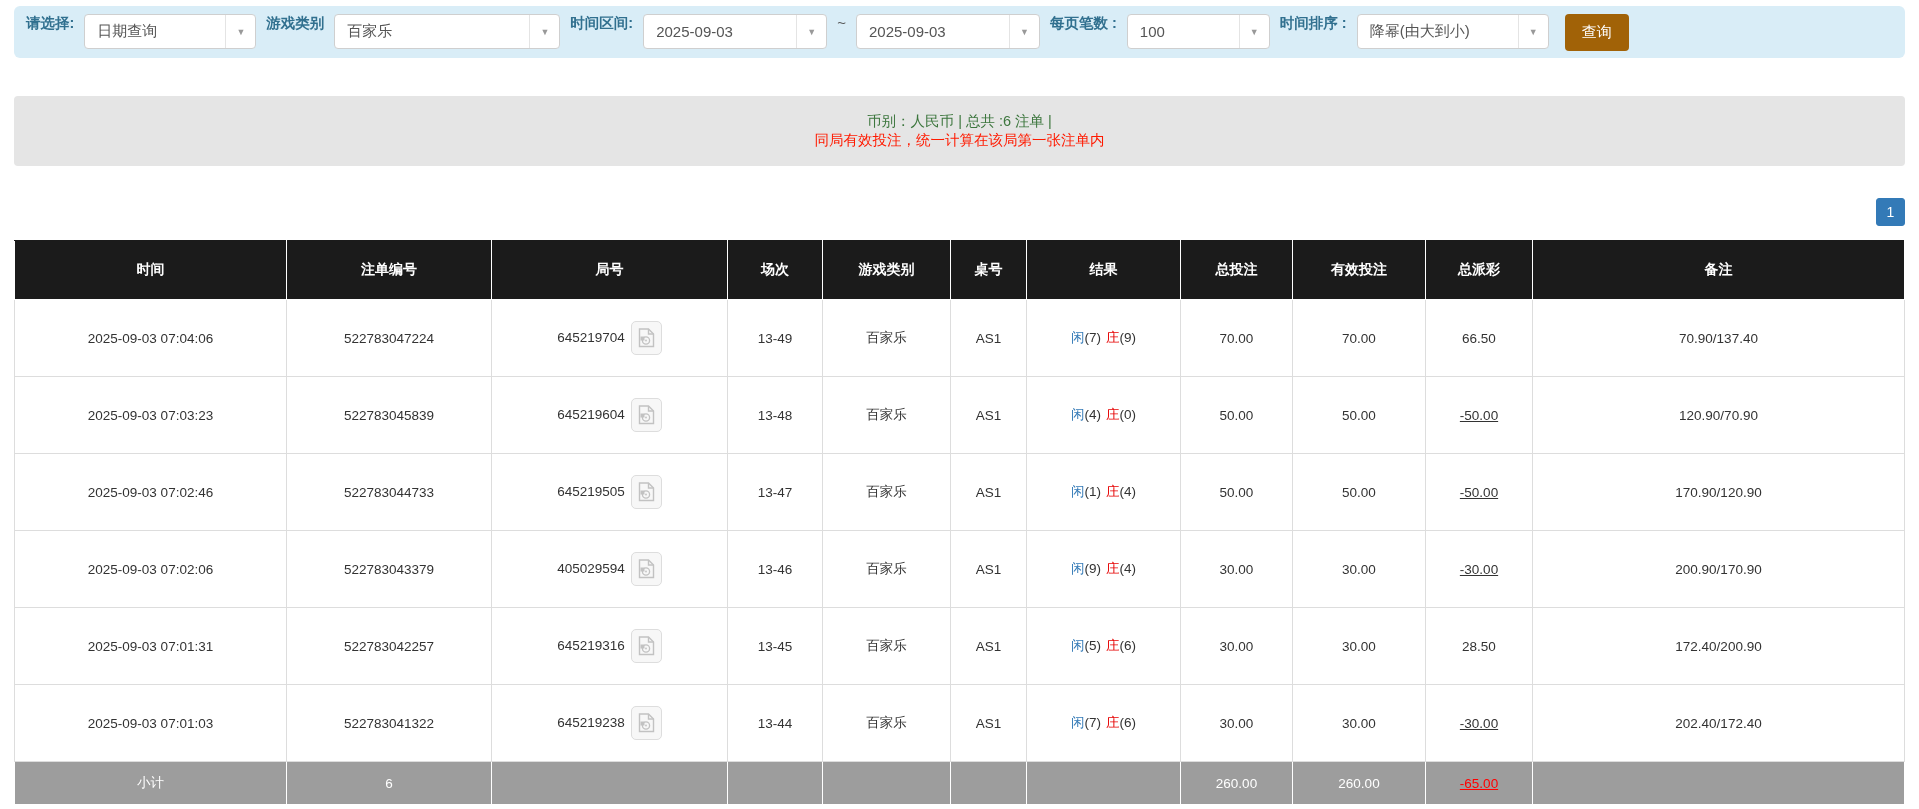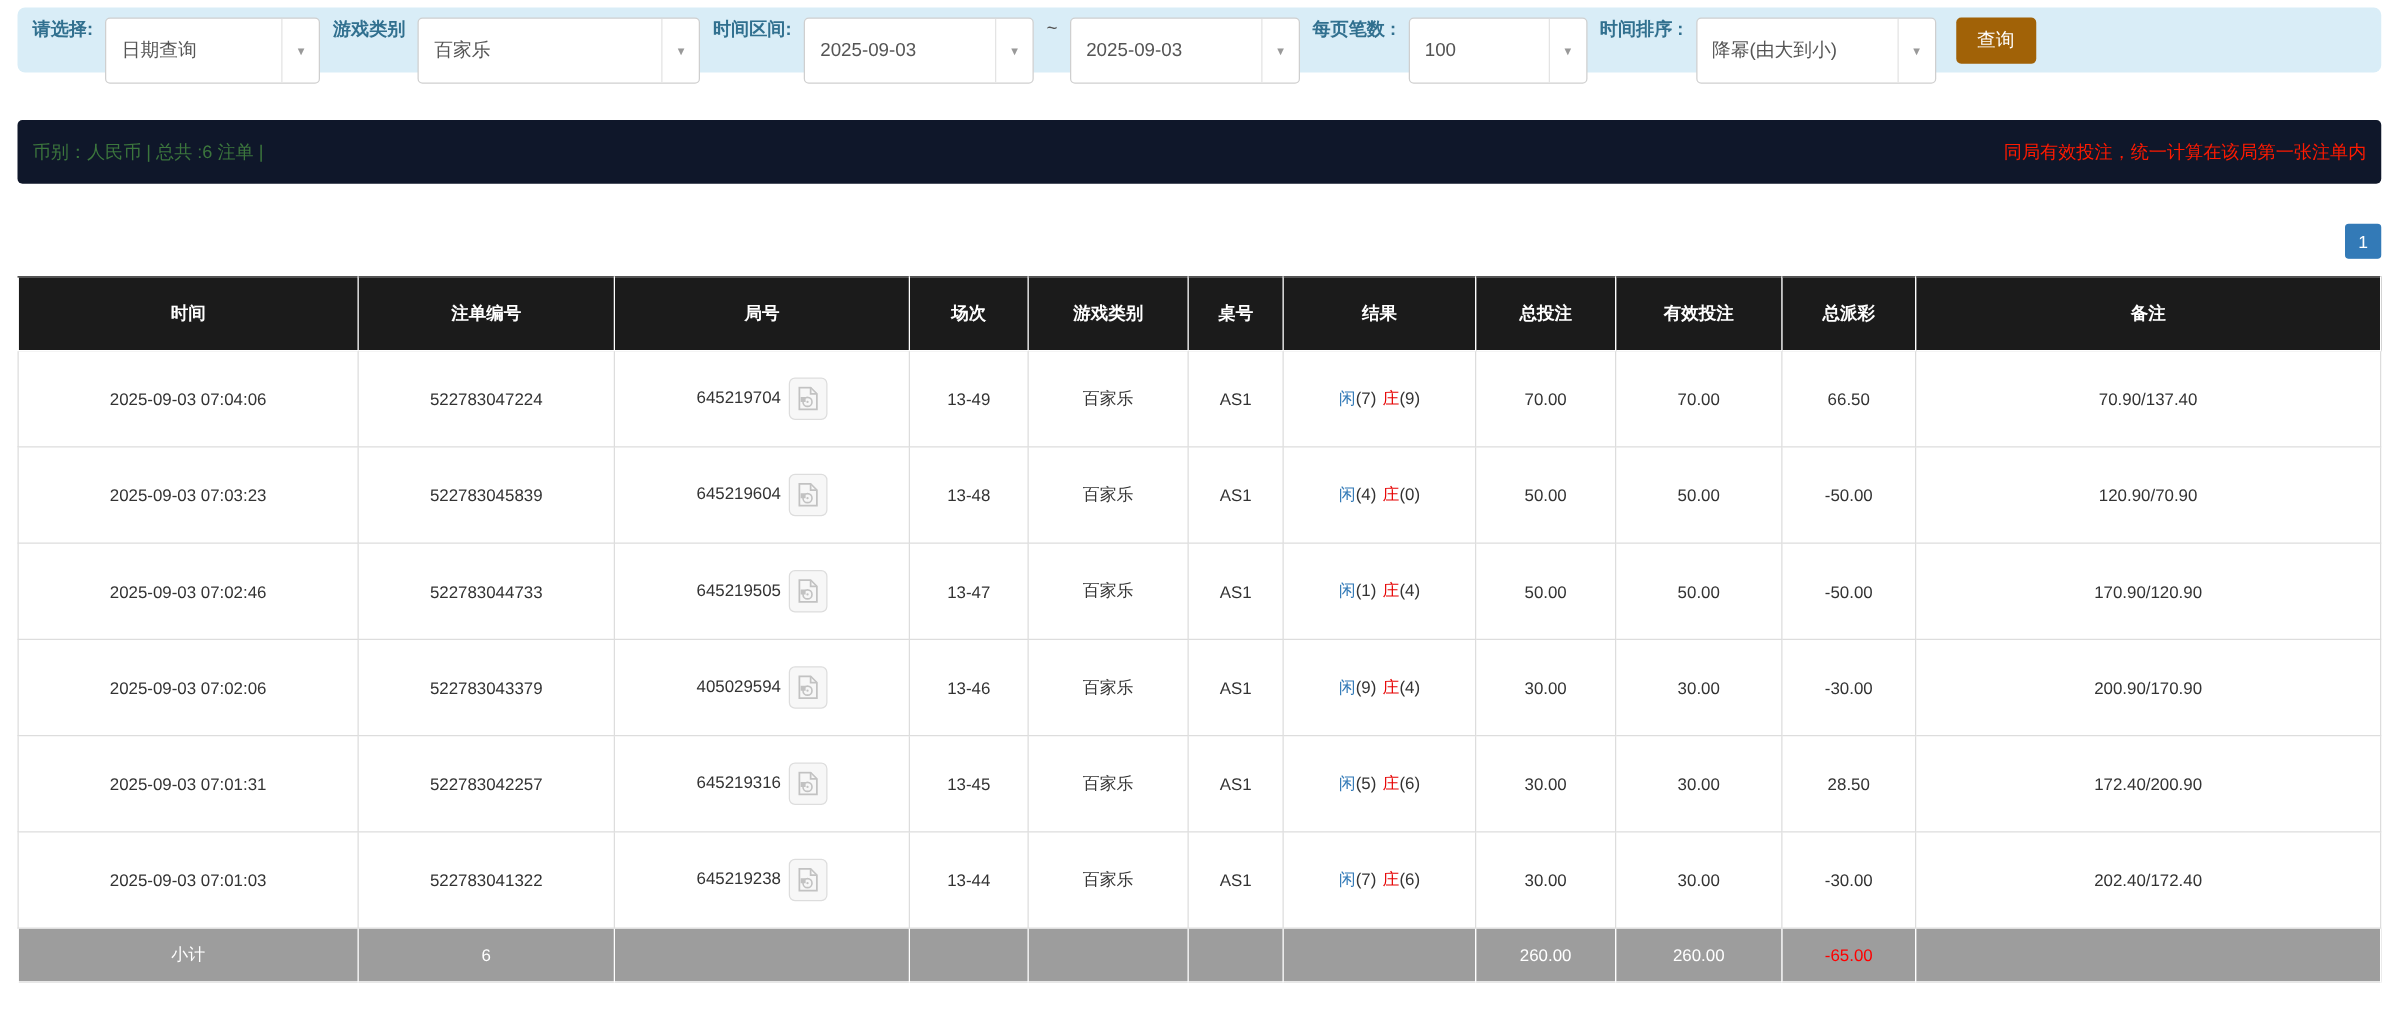--- a/index.html
+++ b/index.html
@@ -8,53 +8,53 @@
   .page { padding: 6px 14px 0 14px; }
 
   
   .page-title { font-size: 23px; font-weight: 500; color: #333; margin: 4px 0 16px 2px; }
 
   
   .filter-bar { background: #d9edf7; border-radius: 6px; padding: 8px 12px; height: 52px;
     display: flex; align-items: flex-start; gap: 10px; margin-bottom: 38px; white-space: nowrap; }
   .f-label { color: #31708f; font-weight: bold; font-size: 14.5px; }
   .sel { display: inline-flex; align-items: stretch; background: #fff; border: 1px solid #cfcfcf;
-    border-radius: 4px; height: 53px; overflow: hidden; }
+    border-radius: 4px; height: 35px; overflow: hidden; }
   .sel .val { display: flex; align-items: center; padding: 0 12px; color: #555; font-size: 15px; }
   .sel .caret-box { display: flex; align-items: center; justify-content: center; width: 30px;
     border-left: 1px solid #e4e4e4; color: #999; font-size: 9px; }
   .tilde { color: #555; font-size: 15px; }
   .search-btn { background: #a16207; color: #fff; border: none; border-radius: 4px;
     height: 37px; padding: 0 17px; font-size: 15px; cursor: pointer; margin-left: 6px;
     font-family: inherit; }
 
   
-  .summary-bar { background: #0f172a; border-radius: 4px; padding: 16px 12px;
-    display: flex; justify-content: space-between; align-items: center; margin-bottom: 32px; }
+  .summary-bar { background: #e5e5e5; border-radius: 4px; padding: 16px 12px;
+    display: flex; justify-content: space-between; align-items: center; margin-bottom: 32px; flex-direction: column; }
   .summary-left { color: #3c763d; font-size: 14.5px; }
   .summary-right { color: #ff1a00; font-size: 14.5px; }
 
   
   .pager-row { display: flex; justify-content: flex-end; margin-bottom: 14px; }
   .page-btn { width: 29px; height: 28px; background: #337ab7; color: #fff; border: 1px solid #337ab7;
     border-radius: 3px; display: flex; align-items: center; justify-content: center;
     font-size: 14px; cursor: pointer; }
 
   
   table.records { width: 100%; border-collapse: collapse; table-layout: fixed; }
   .records th { background: #1b1b1b; color: #fff; font-size: 14px; font-weight: bold;
     padding: 20px 4px; border: 1px solid #fff; border-top: 1px solid #1b1b1b; text-align: center; }
   .records td { border: 1px solid #ddd; text-align: center; color: #333; font-size: 13.5px;
     padding: 21px 6px; background: #fff; }
   .records .c1 { width: 272px; } .records .c2 { width: 205px; } .records .c3 { width: 236px; }
   .records .c4 { width: 95px; }  .records .c5 { width: 128px; } .records .c6 { width: 76px; }
   .records .c7 { width: 154px; } .records .c8 { width: 112px; } .records .c9 { width: 133px; }
   .records .c10 { width: 107px; }
   .blue { color: #337ab7; cursor: pointer; }
-  .neg { color: #f00; }
+  .neg { color: #f00; text-decoration: underline; }
   .pl { color: #337ab7; }
   .bk { color: #e60000; }
   .res-gap { margin-right: 5px; }
   .vid-btn { display: inline-flex; align-items: center; justify-content: center;
     width: 31px; height: 34px; background: #f7f7f7; border: 1px solid #ddd; border-radius: 5px;
     vertical-align: middle; margin-left: 6px; cursor: pointer; }
   .sum-row td { background: #9d9d9d; color: #fff; border: 1px solid #fff; padding: 12px 6px;
     font-size: 13.5px; }
   .sum-row td.neg { color: #f00; }
 </style>

